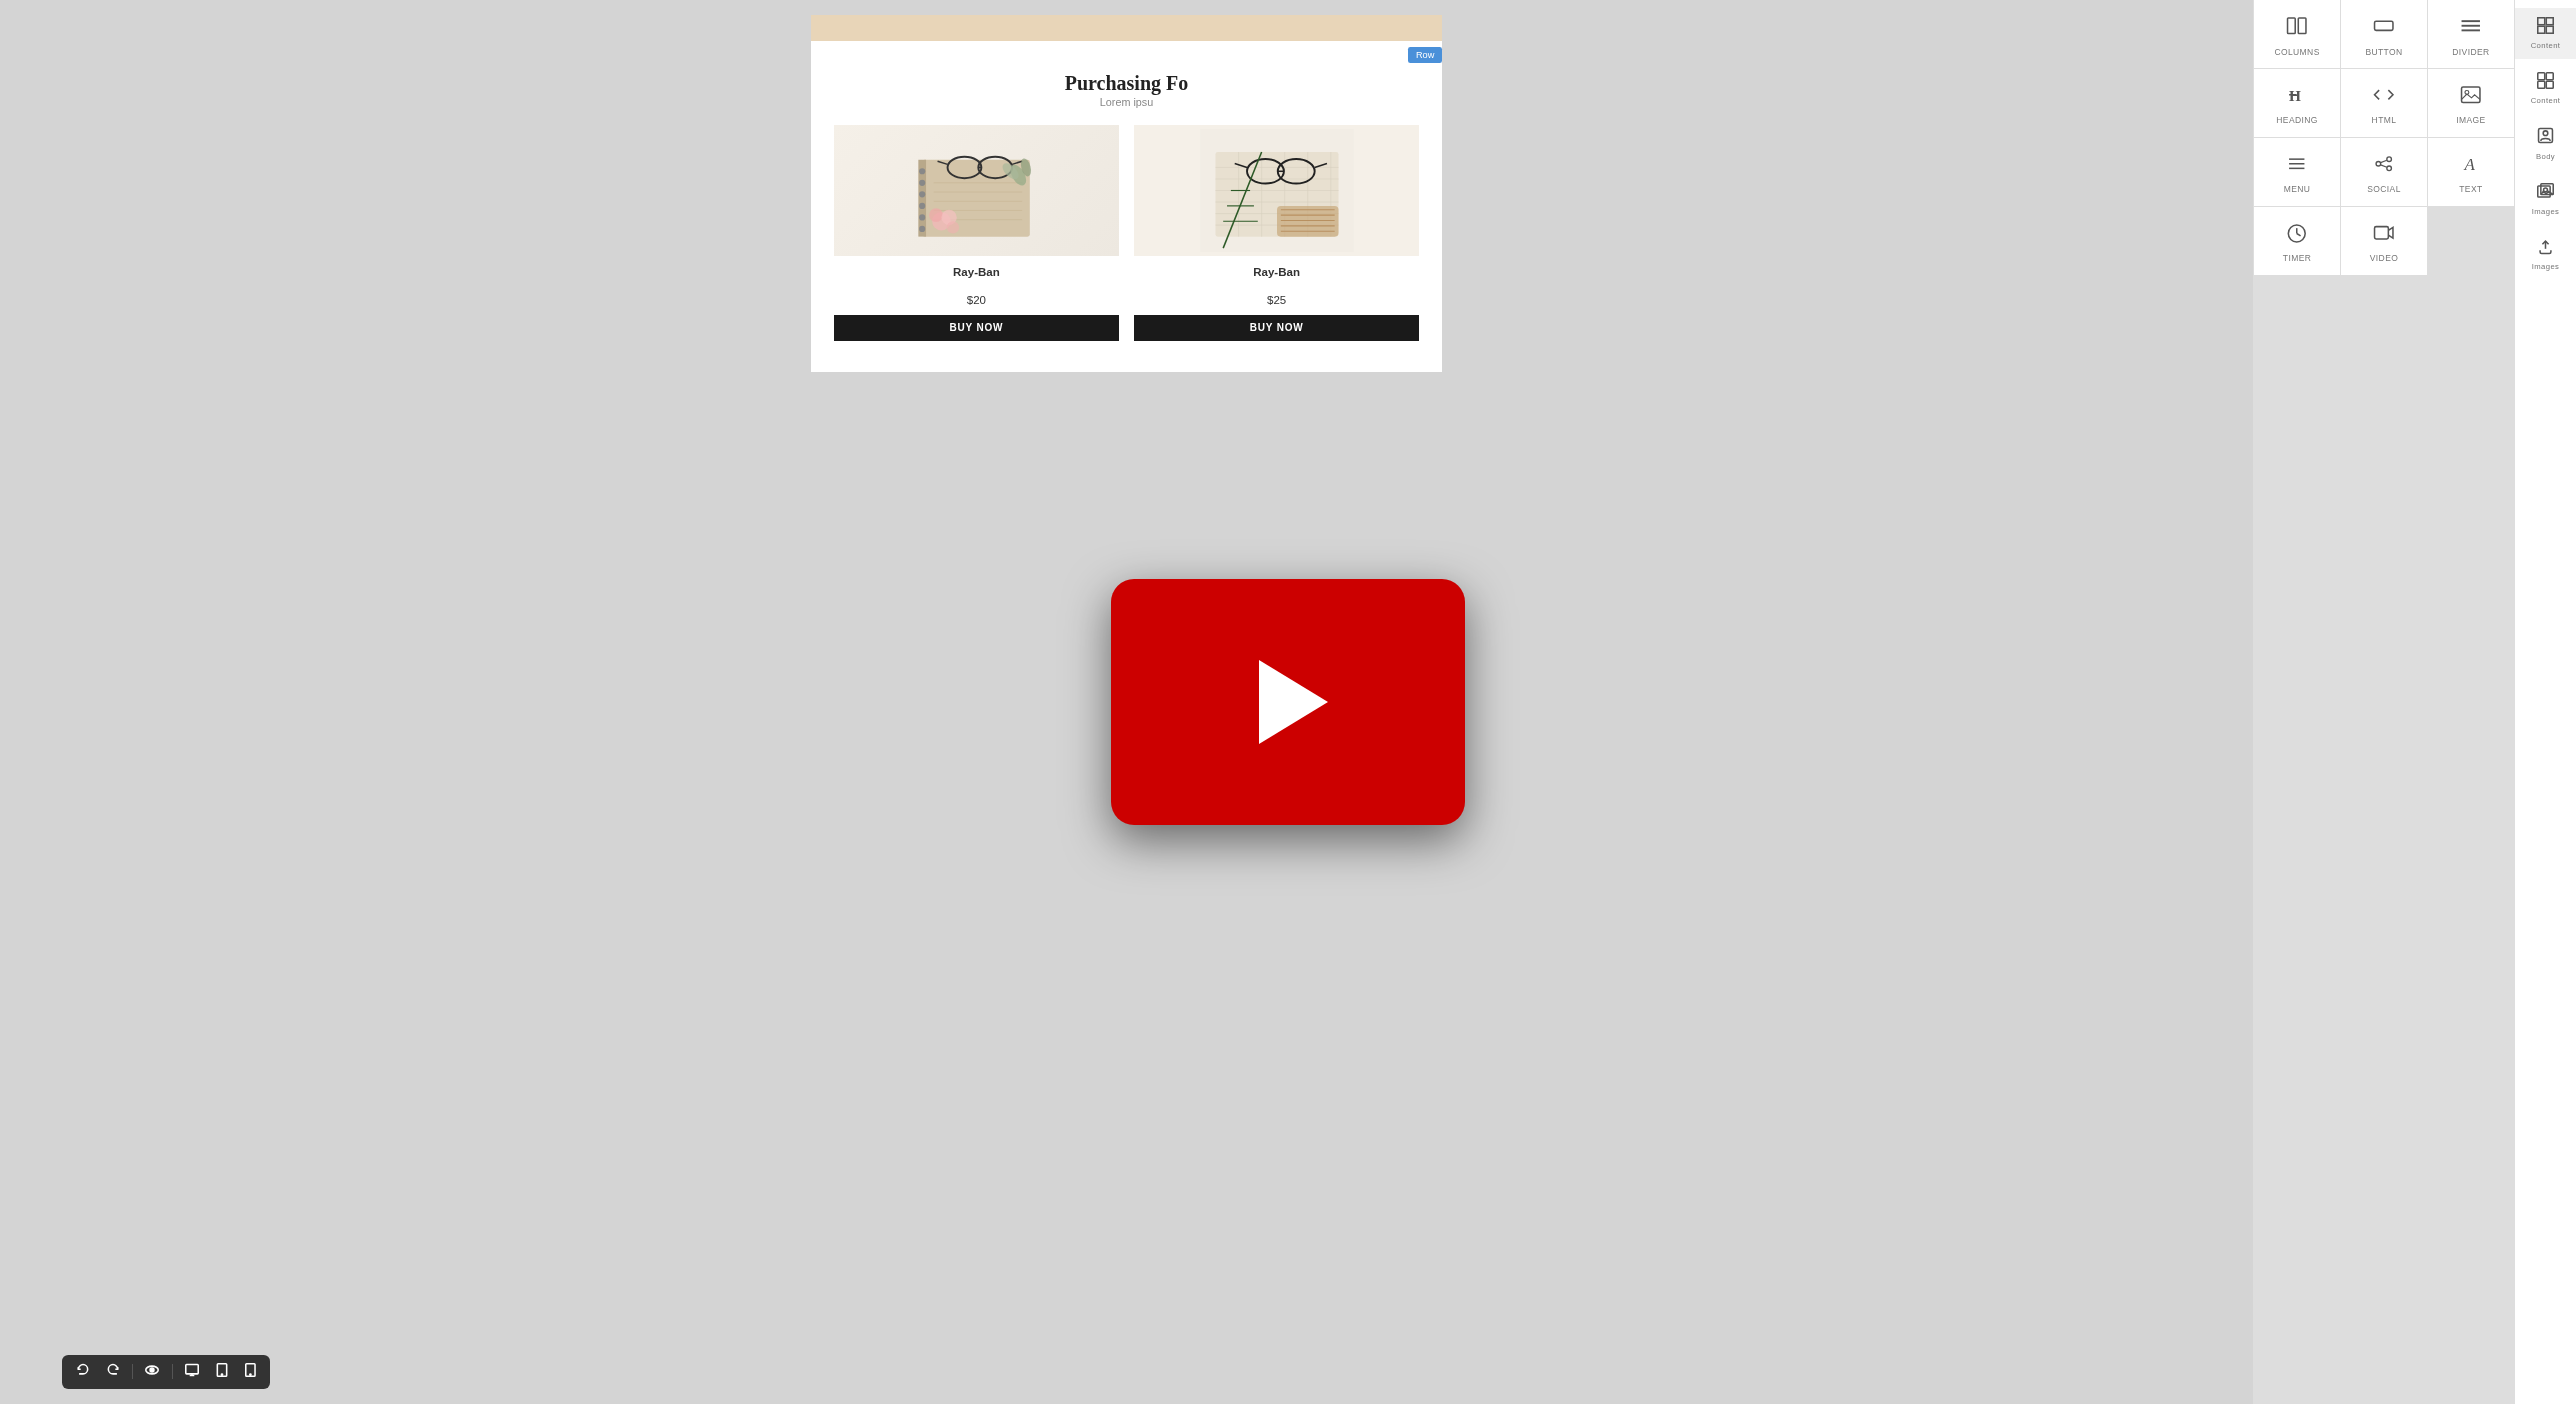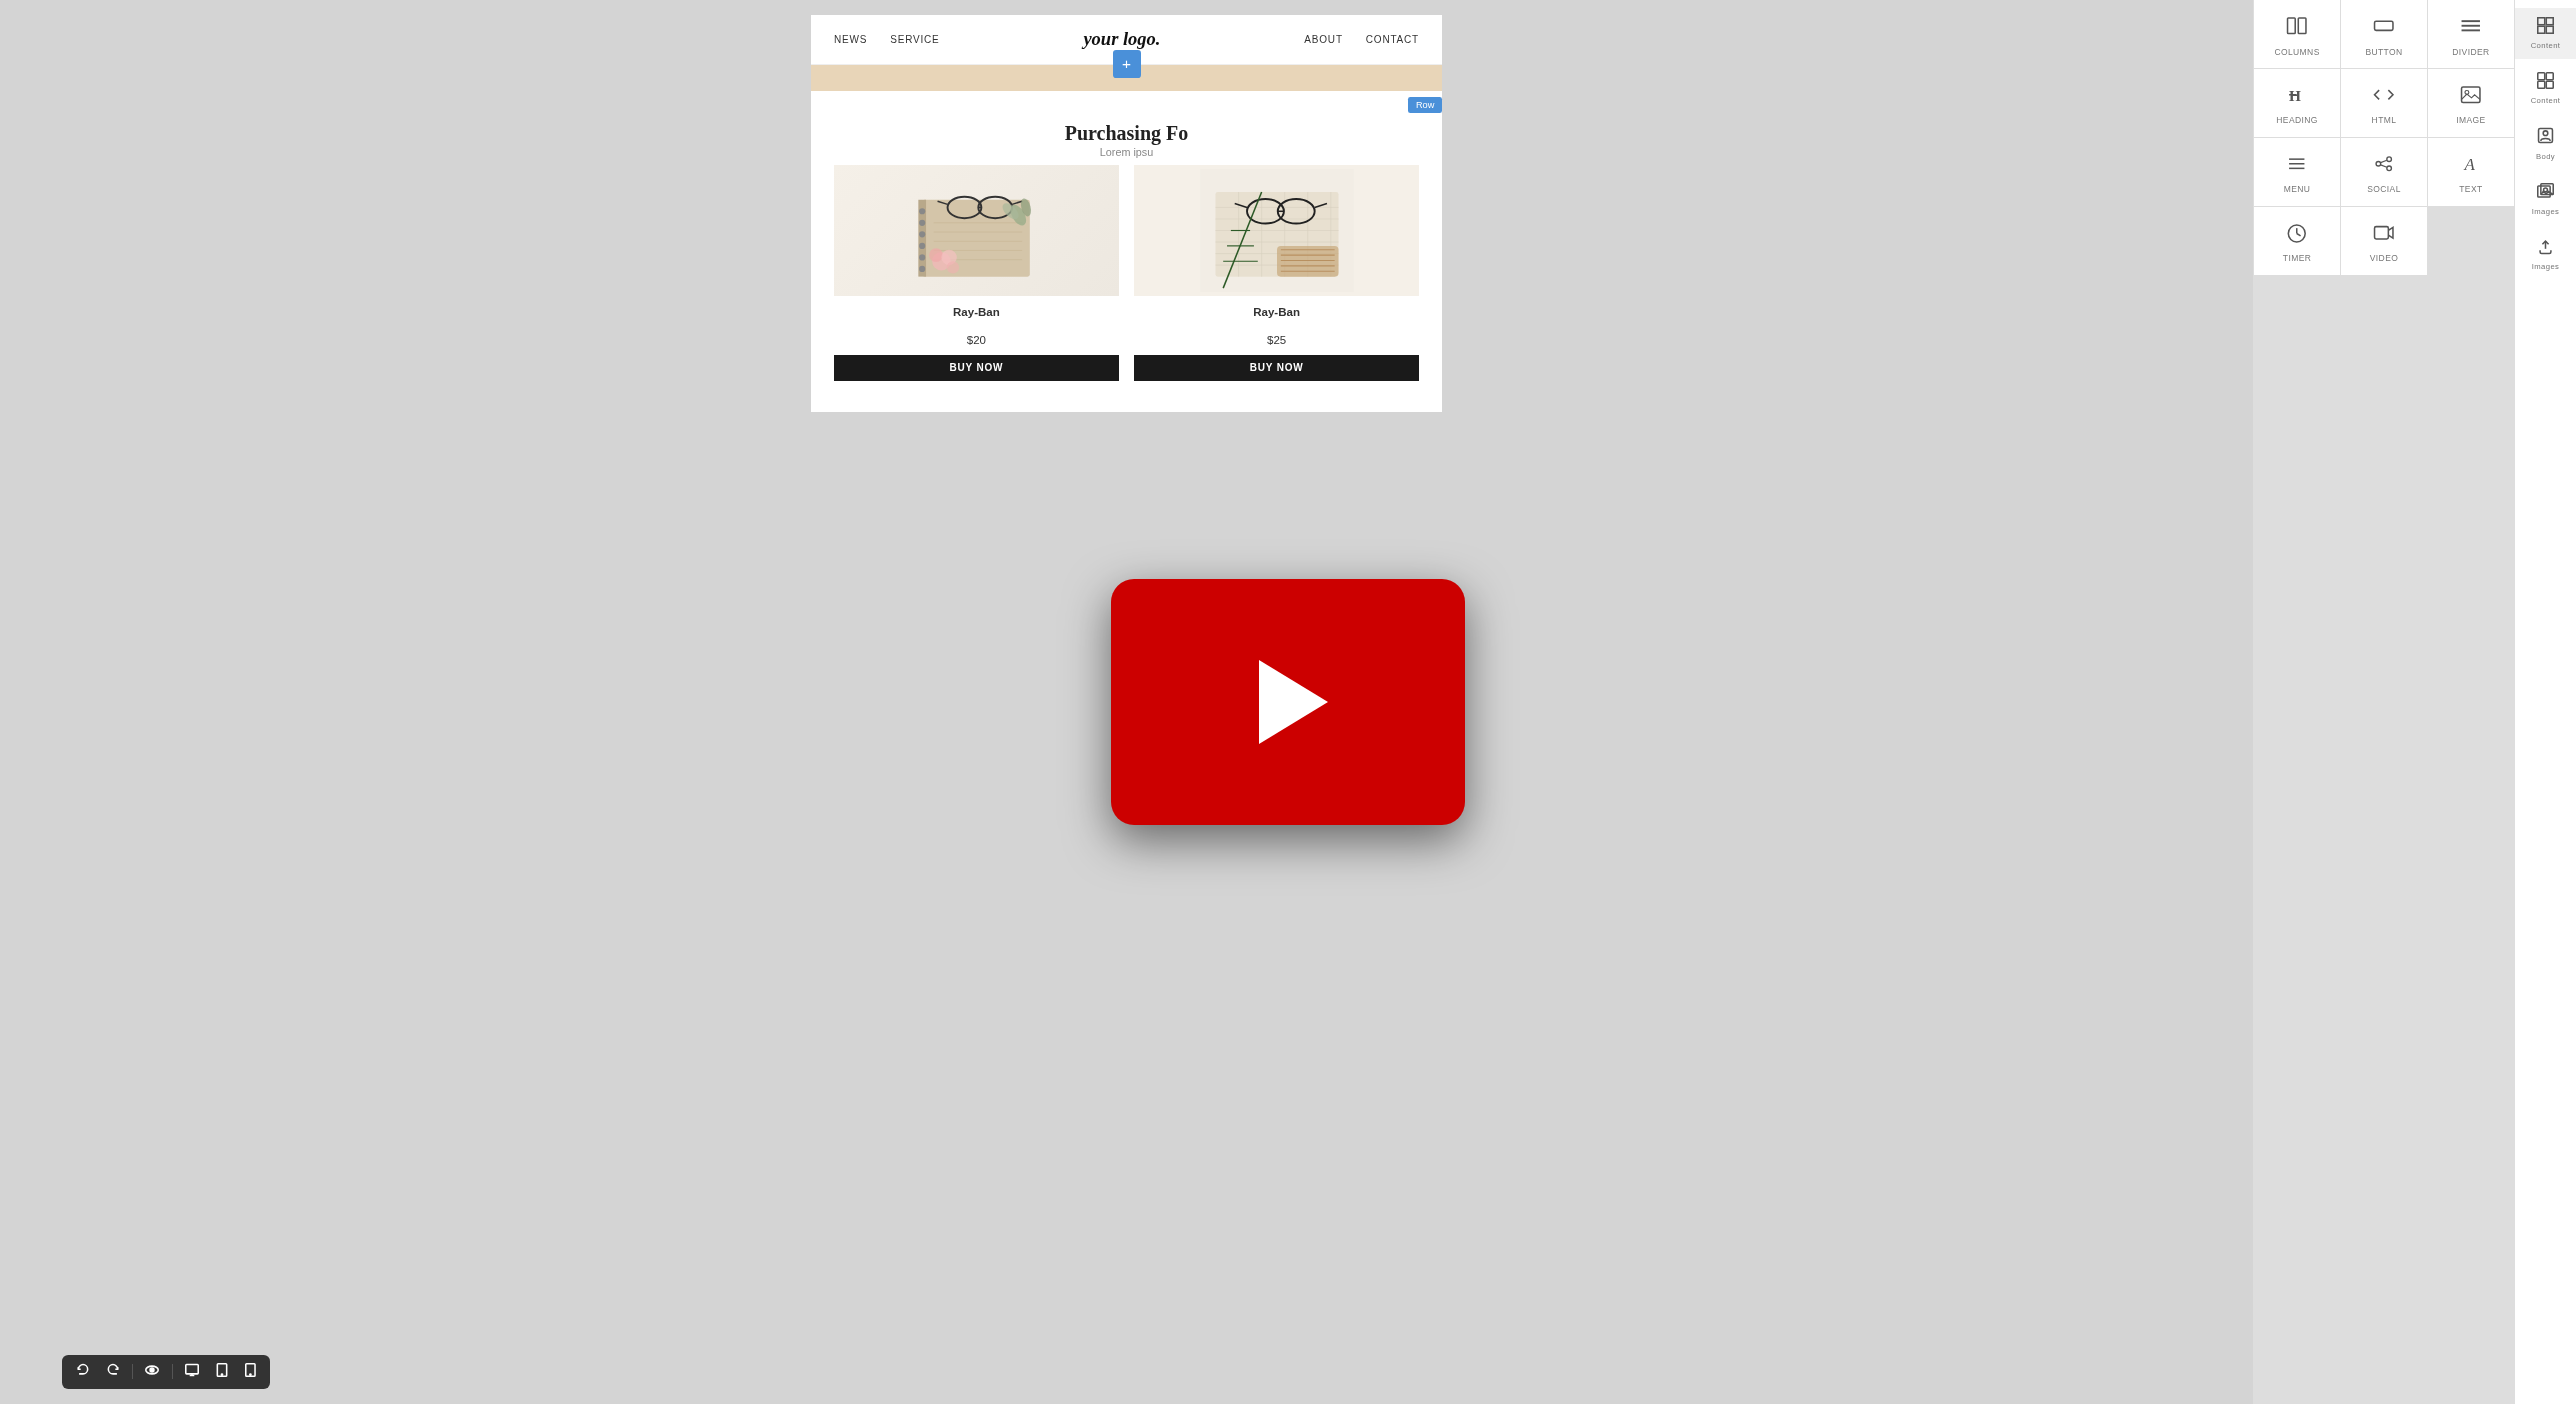--- a/index.html
+++ b/index.html
@@ -209,21 +209,21 @@
       font-size: 20px;
       font-weight: bold;
       color: #222;
       margin-bottom: 1px;
       font-family: Georgia, serif;
     }
 
     .products-subtitle {
       font-size: 10.8px;
       color: #888;
-      margin-bottom: 7px;
+      margin-bottom: 17px;
     }
 
     .products-grid {
       display: grid;
       grid-template-columns: 1fr 1fr;
       gap: 15.4px;
     }
 
     .product-card {
       text-align: center;
@@ -429,32 +429,20 @@
   </style>
 </head>
 <body>
 
 <div style="display:flex; width:100%; height:100vh; overflow:hidden;">
 
   <div class="canvas-area">
 
     <div class="email-canvas">
 
-      <div class="nav-bar">
-        <div class="nav-links-left">
-          <span class="nav-link">NEWS</span>
-          <span class="nav-link">SERVICE</span>
-        </div>
-        <div class="nav-logo">your logo.</div>
-        <div class="nav-links-right">
-          <span class="nav-link">ABOUT</span>
-          <span class="nav-link">CONTACT</span>
-        </div>
-        <button class="add-row-btn">+</button>
-      </div>
 
 
       <div style="position:relative; height:26px;">
         <div class="row-label">Row</div>
       </div>
 
       <div class="products-section">
         <div class="products-title">Purchasing Fo</div>
         <div class="products-subtitle">Lorem ipsu</div>
 

